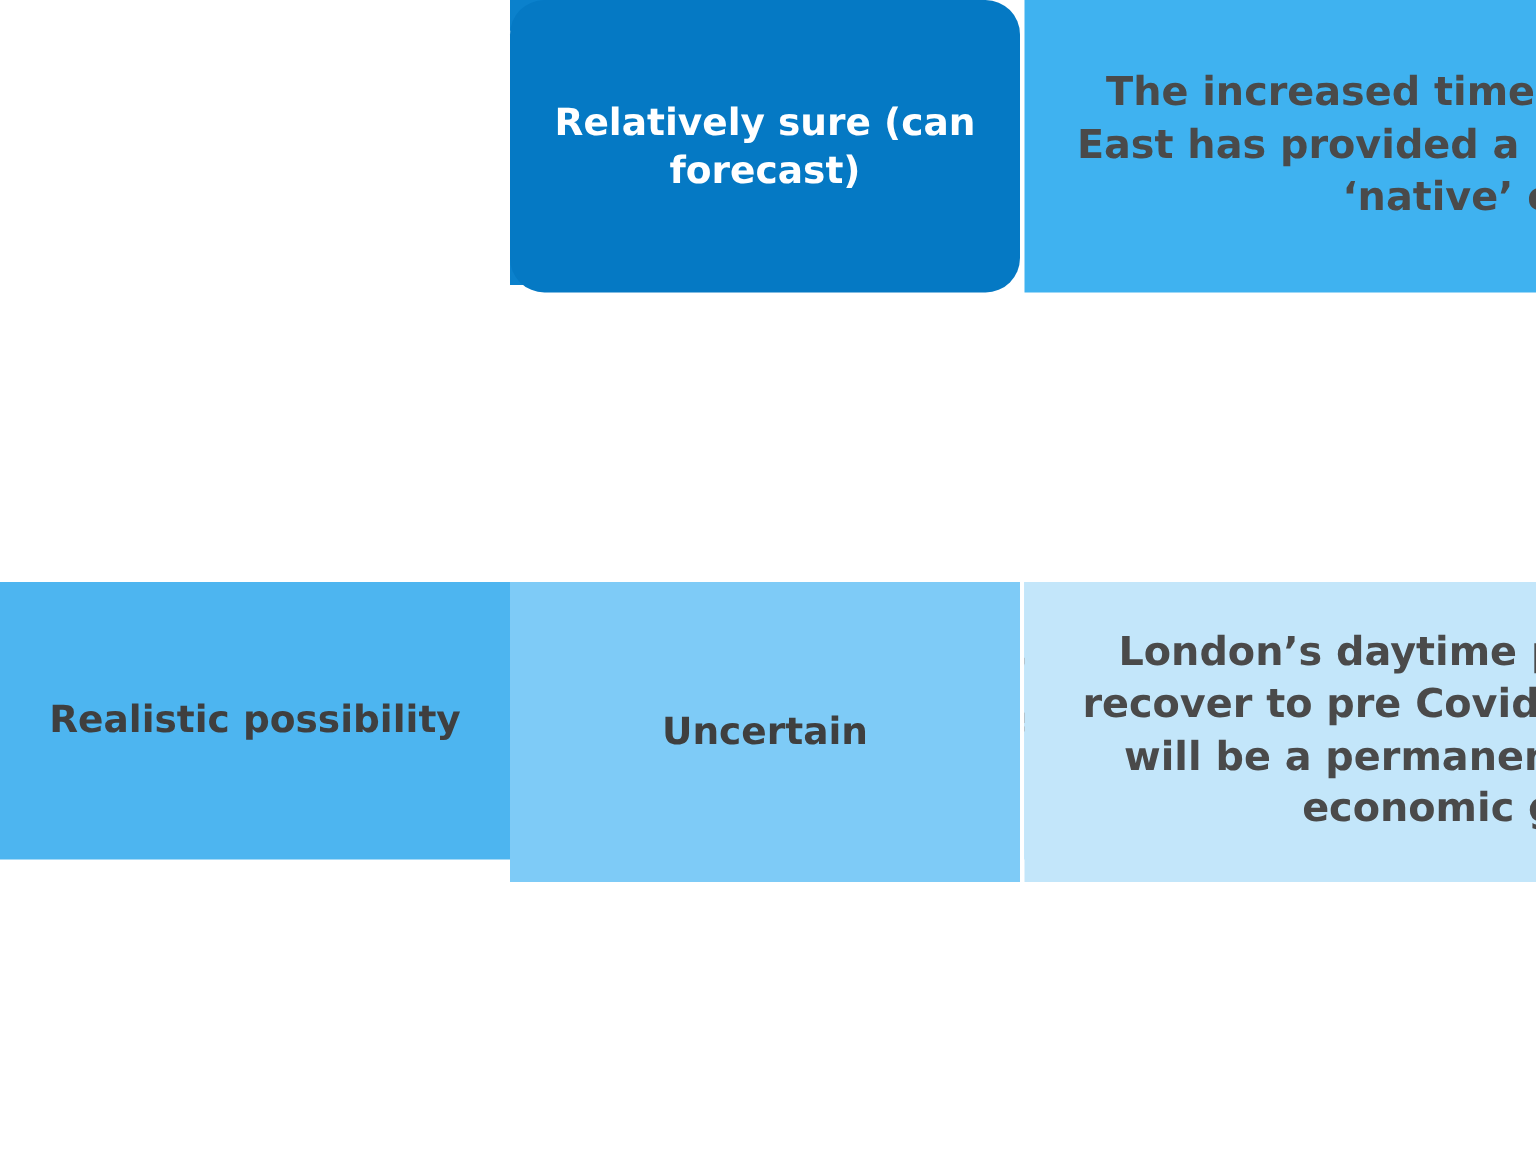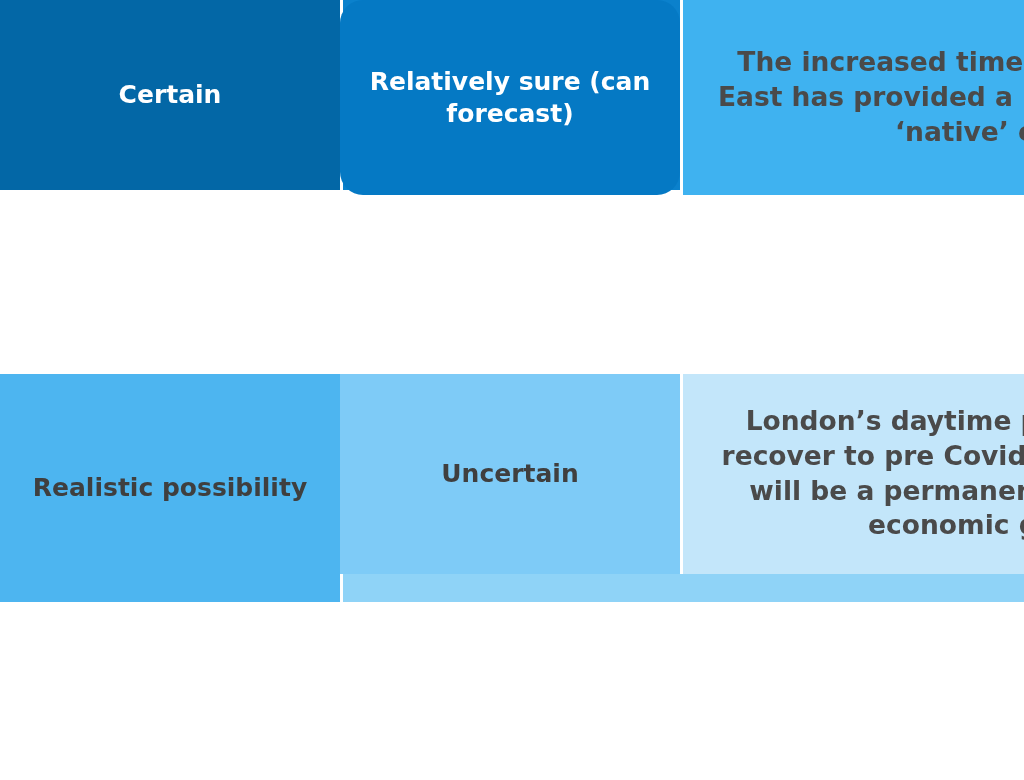--- a/index.html
+++ b/index.html
@@ -46,40 +46,39 @@
   .r2 .stmt-cell  { background: #3fb2f0; color: #4a4a4a; }
   
   .r3 .label-cell { background: #4db5f0; color: #3f3f3f; }
   .r3 .stmt-cell  { background: #8fd3f7; color: #4a4a4a; }
   
   .r4 .label-cell { background: #7ecbf7; color: #3f3f3f; }
   .r4 .stmt-cell  { background: #c3e6fa; color: #4a4a4a; }
 
   .row1 { height: 190px; }
   .row2 { height: 195px; }
-  .row3 { height: 228px; }
+  .row3 { height: 185px; }
   .row4 { height: 200px; }
 
   .divider {
     width: 3px;
     background: #ffffff;
   }
   .rowwrap {
     display: grid;
     grid-template-columns: 340px 3px 681px;
     width: 1024px;
   }
 </style>
 </head>
 <body>
 
 <div class="matrix">
 
   <div class="rowwrap r1">
-    <div class="cell label-cell row1">Certain</div>
     <div class="divider row1"></div>
     <div class="cell stmt-cell row1">In the short term, commuting trips to London from the South East have dropped precipitously</div>
   </div>
 
   <div class="rowwrap r2">
     <div class="cell label-cell row2">Relatively sure (can forecast)</div>
     <div class="divider row2"></div>
     <div class="cell stmt-cell row2">The increased time spent in the South East has provided a relative boost to the ‘native’ economy</div>
   </div>
 

